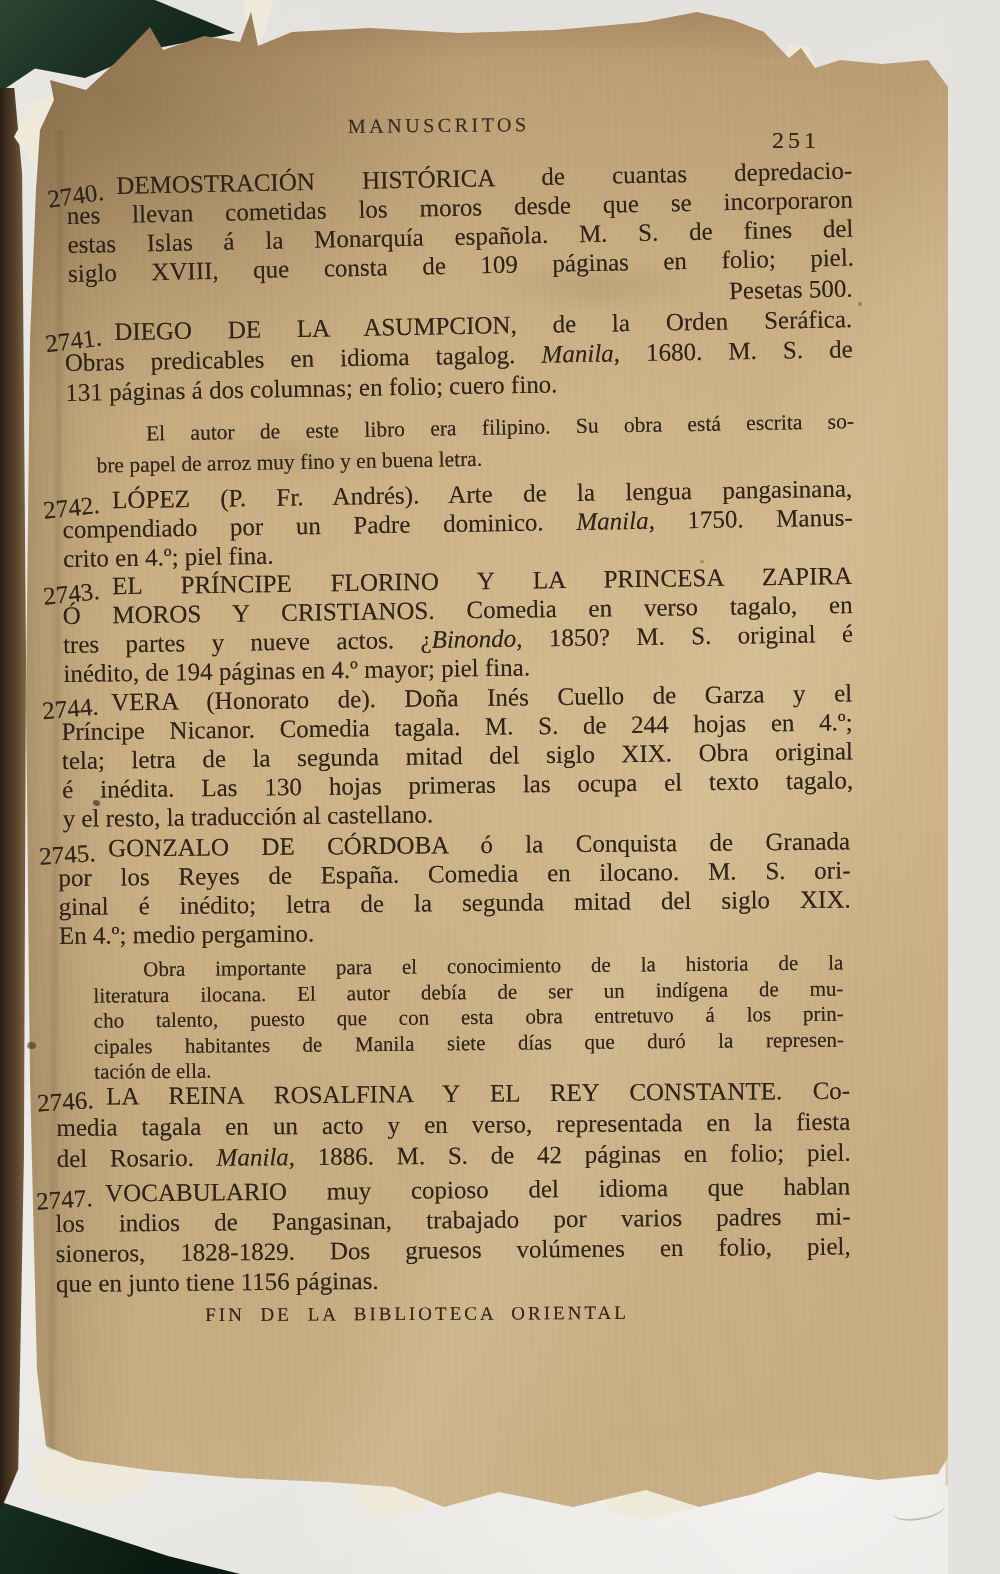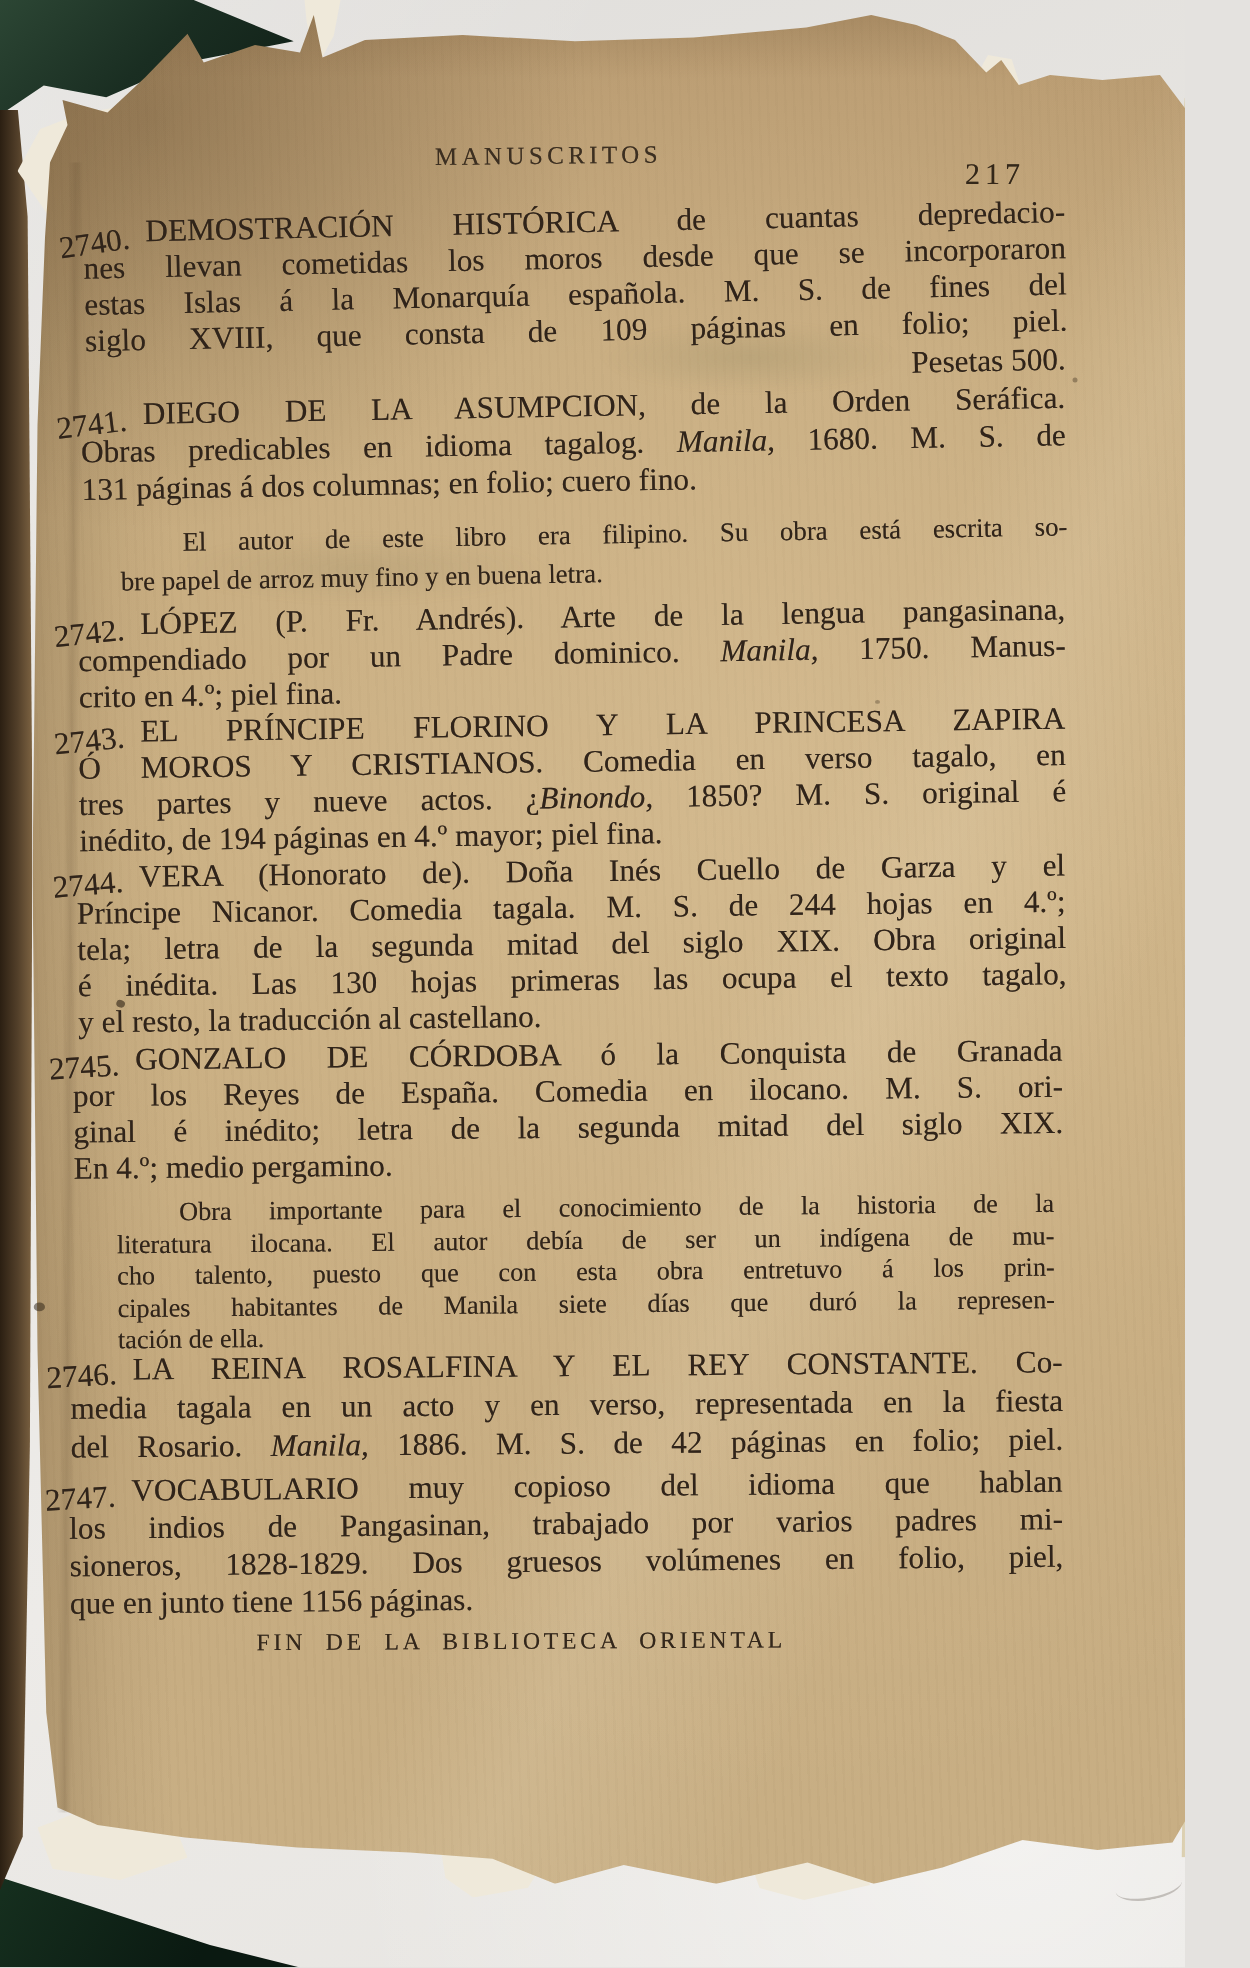--- a/index.html
+++ b/index.html
@@ -109,21 +109,21 @@
   <div class="abs crease"></div>
   <div class="abs ghost ghost1"></div>
   <div class="abs ghost ghost2"></div>
   <div class="abs speck sp1"></div>
   <div class="abs speck sp2"></div>
   <div class="abs speck sp3"></div>
   <div class="abs speck sp4"></div>
   <div class="abs pencil"></div>
 
   <div class="abs txt running-head" style="left:348px;top:114px;">MANUSCRITOS</div>
-  <div class="abs txt page-num" style="left:772px;top:127px;">217</div>
+  <div class="abs txt page-num" style="left:772px;top:127px;">251</div>
 
   <div class="abs txt entry" style="left:66px;top:172px;width:786px;line-height:29px;transform:rotate(-1.2deg);">
     <div class="line first j">
       <span class="num" style="transform:translateY(7px) rotate(-7deg);">2740.</span>
       <span>DEMOSTRACIÓN HISTÓRICA de cuantas depredacio-</span>
     </div>
     <div class="line j"><span>nes llevan cometidas los moros desde que se incorporaron</span></div>
     <div class="line j"><span>estas Islas á la Monarquía española. M. S. de fines del</span></div>
     <div class="line j"><span>siglo XVIII, que consta de 109 páginas en folio; piel.</span></div>
     <div class="line price">Pesetas 500.</div>

